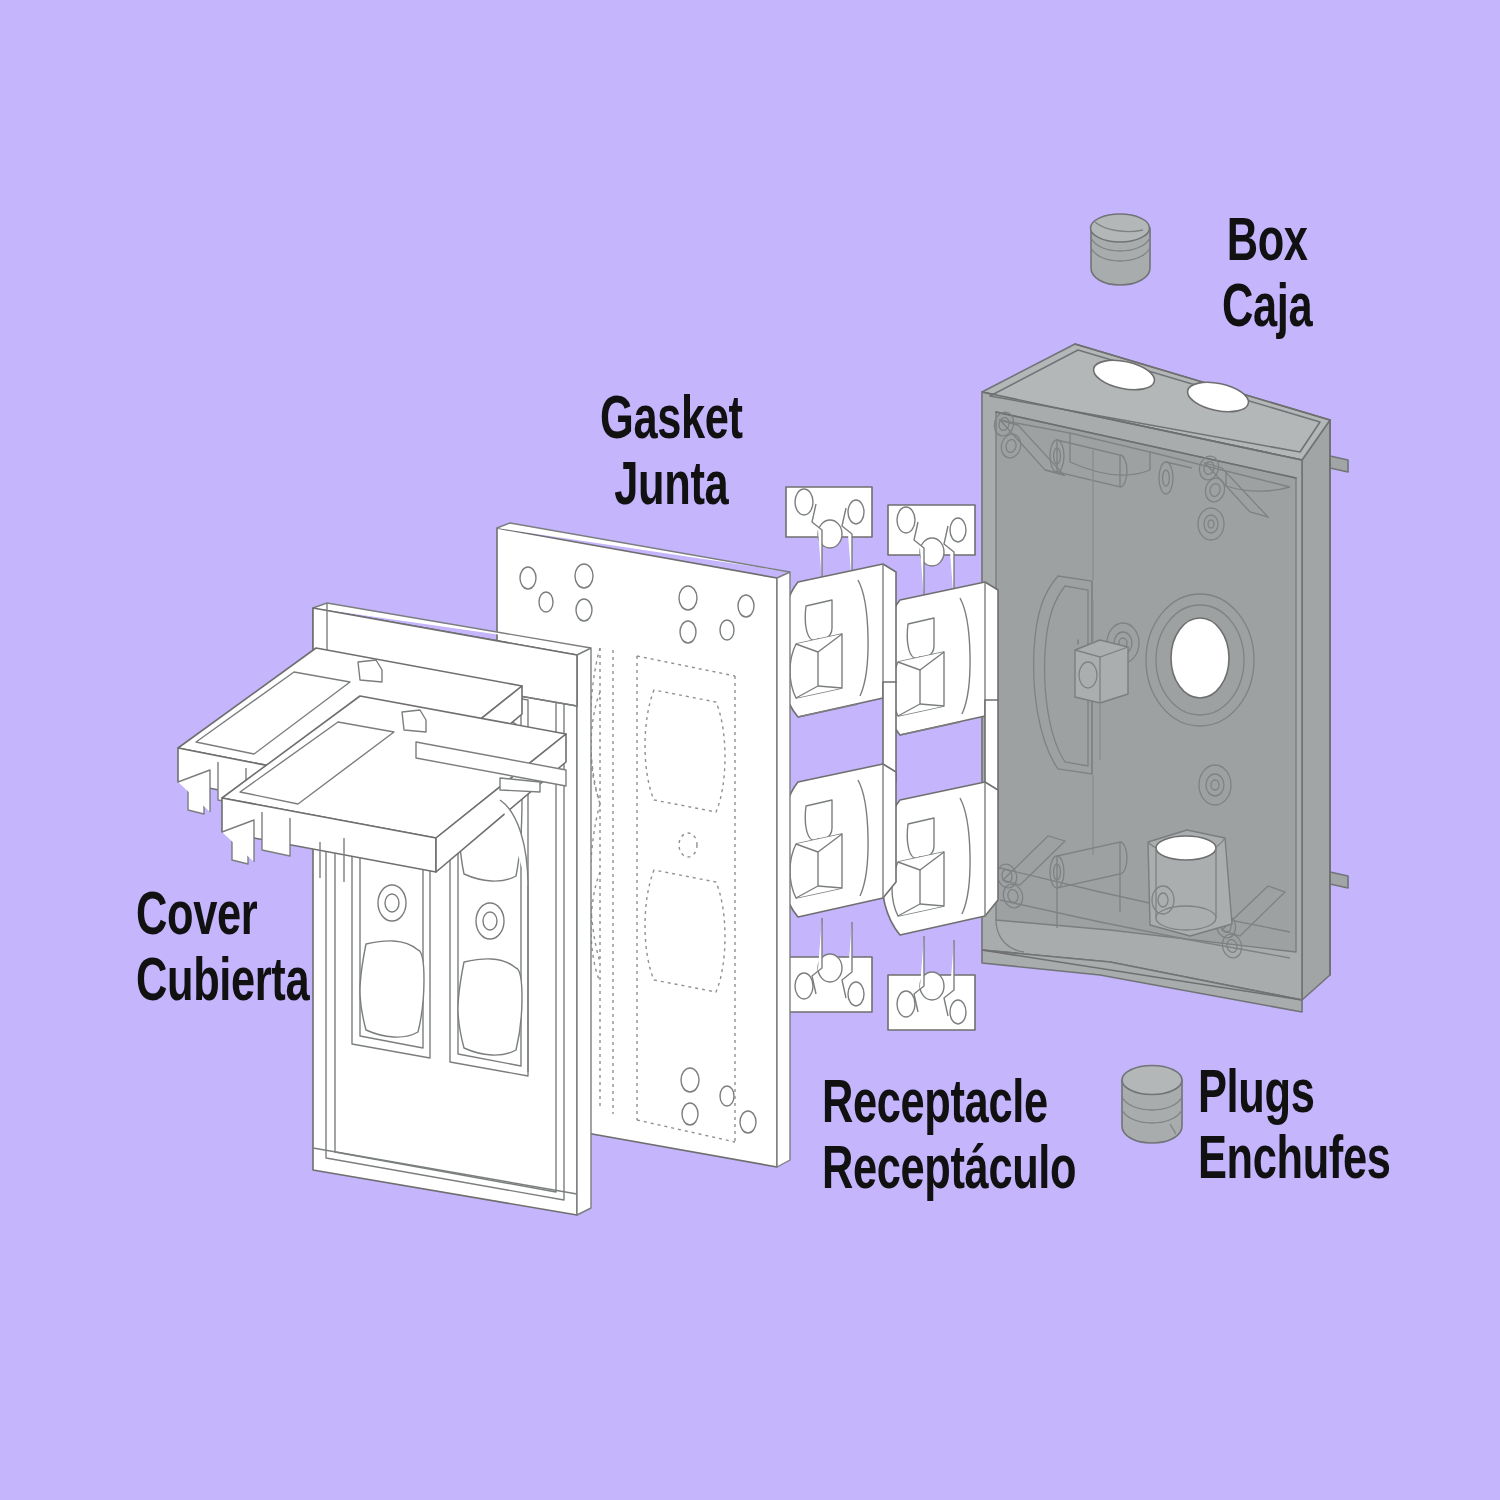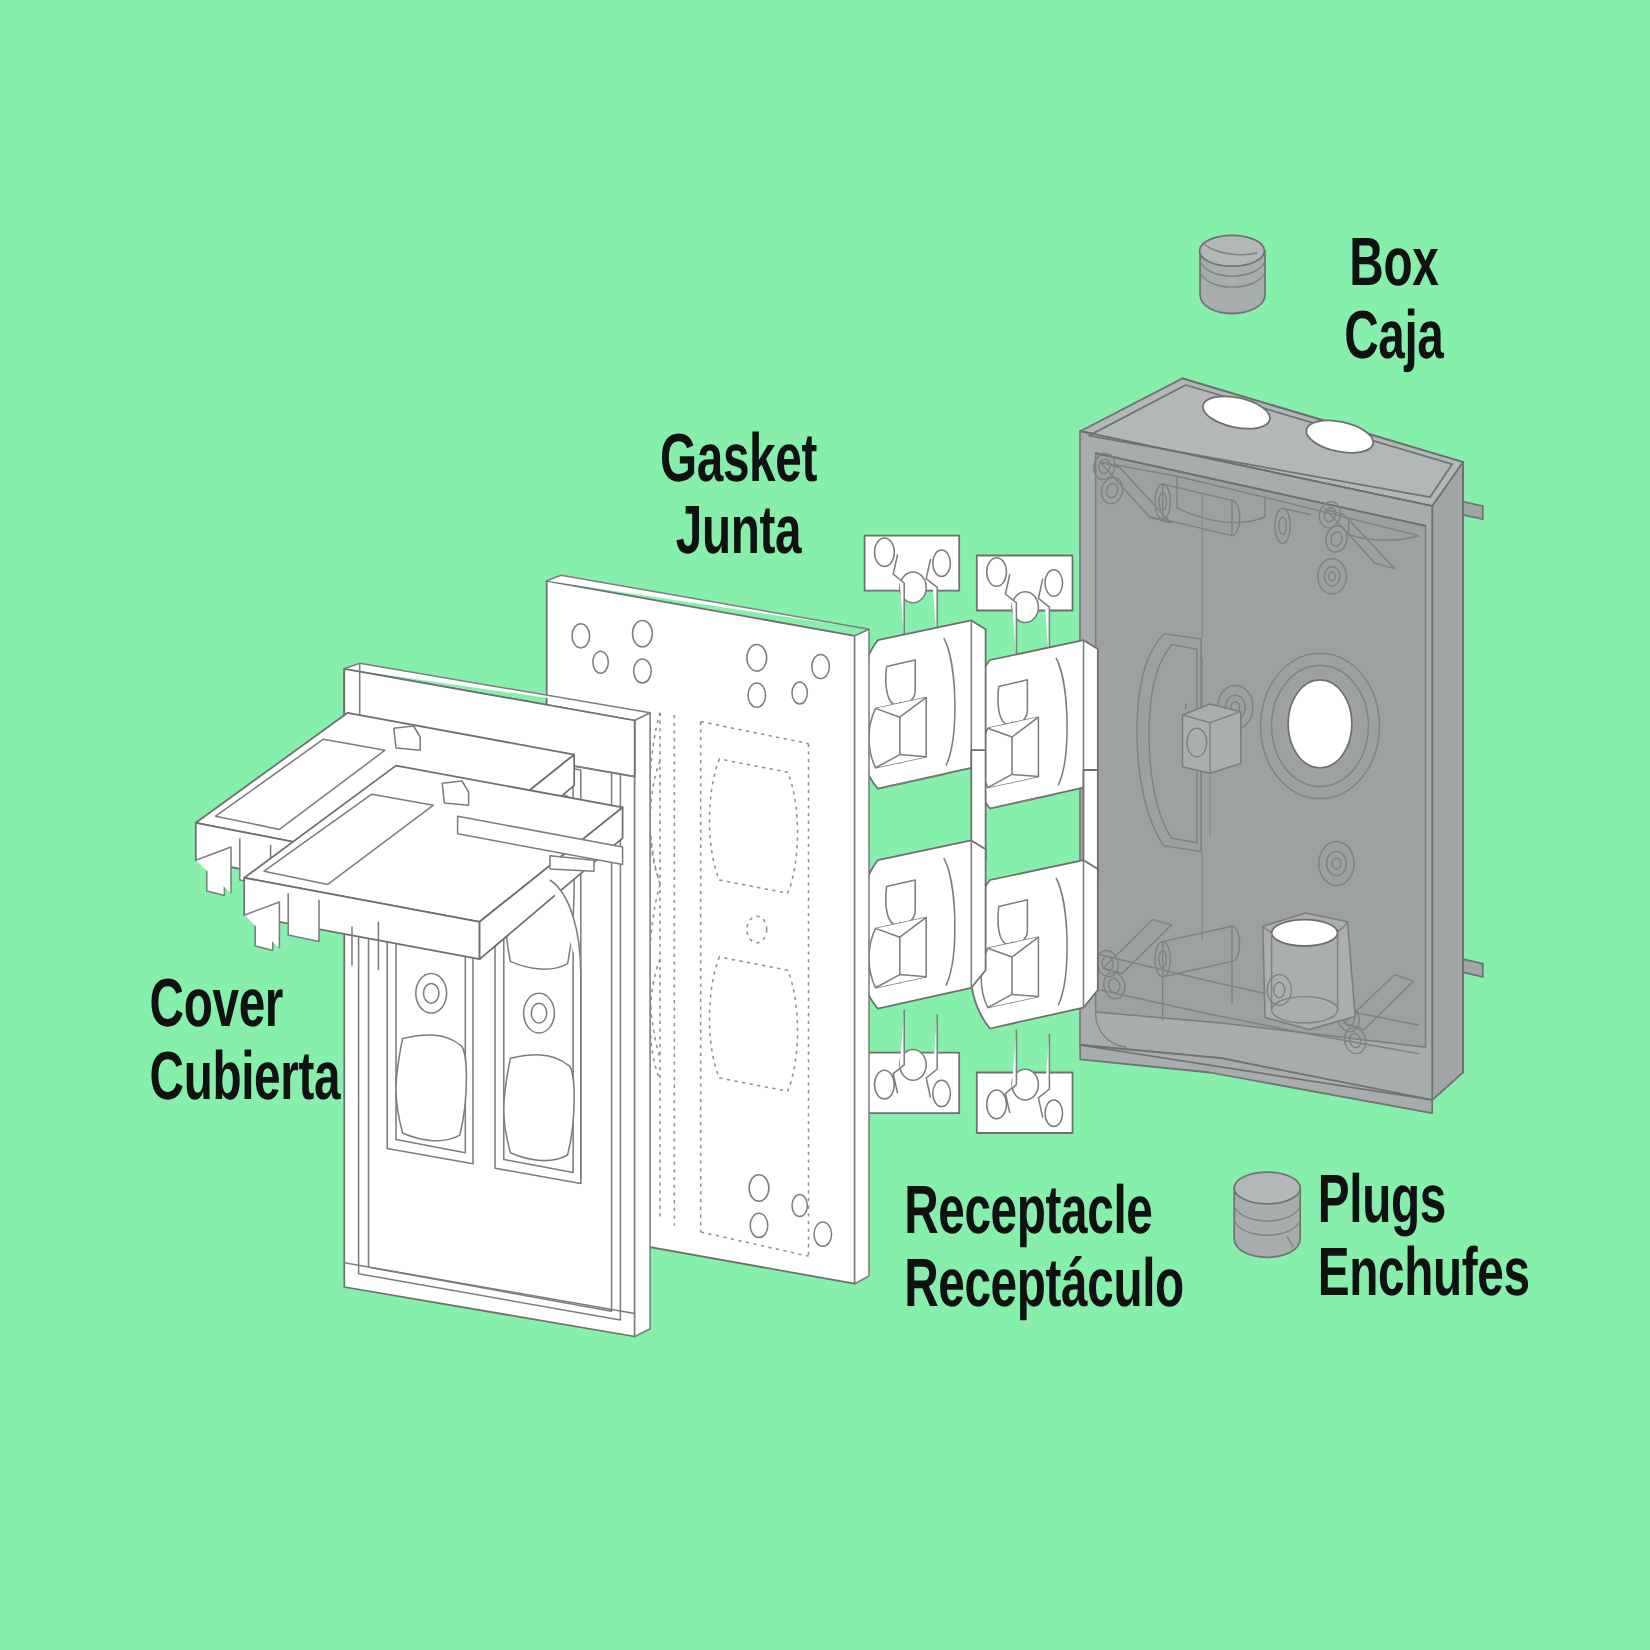--- a/index.html
+++ b/index.html
@@ -10,21 +10,21 @@
   body {
     width: 1500px;
     height: 1500px;
     font-family: "Liberation Sans", sans-serif;
     overflow: hidden;
   }
   #stage {
     position: relative;
     width: 1500px;
     height: 1500px;
-    background: #86efac;
+    background: #c4b5fd;
   }
   #diagram {
     position: absolute;
     top: 0;
     left: 0;
     width: 1500px;
     height: 1500px;
     display: block;
   }
   .callout {

